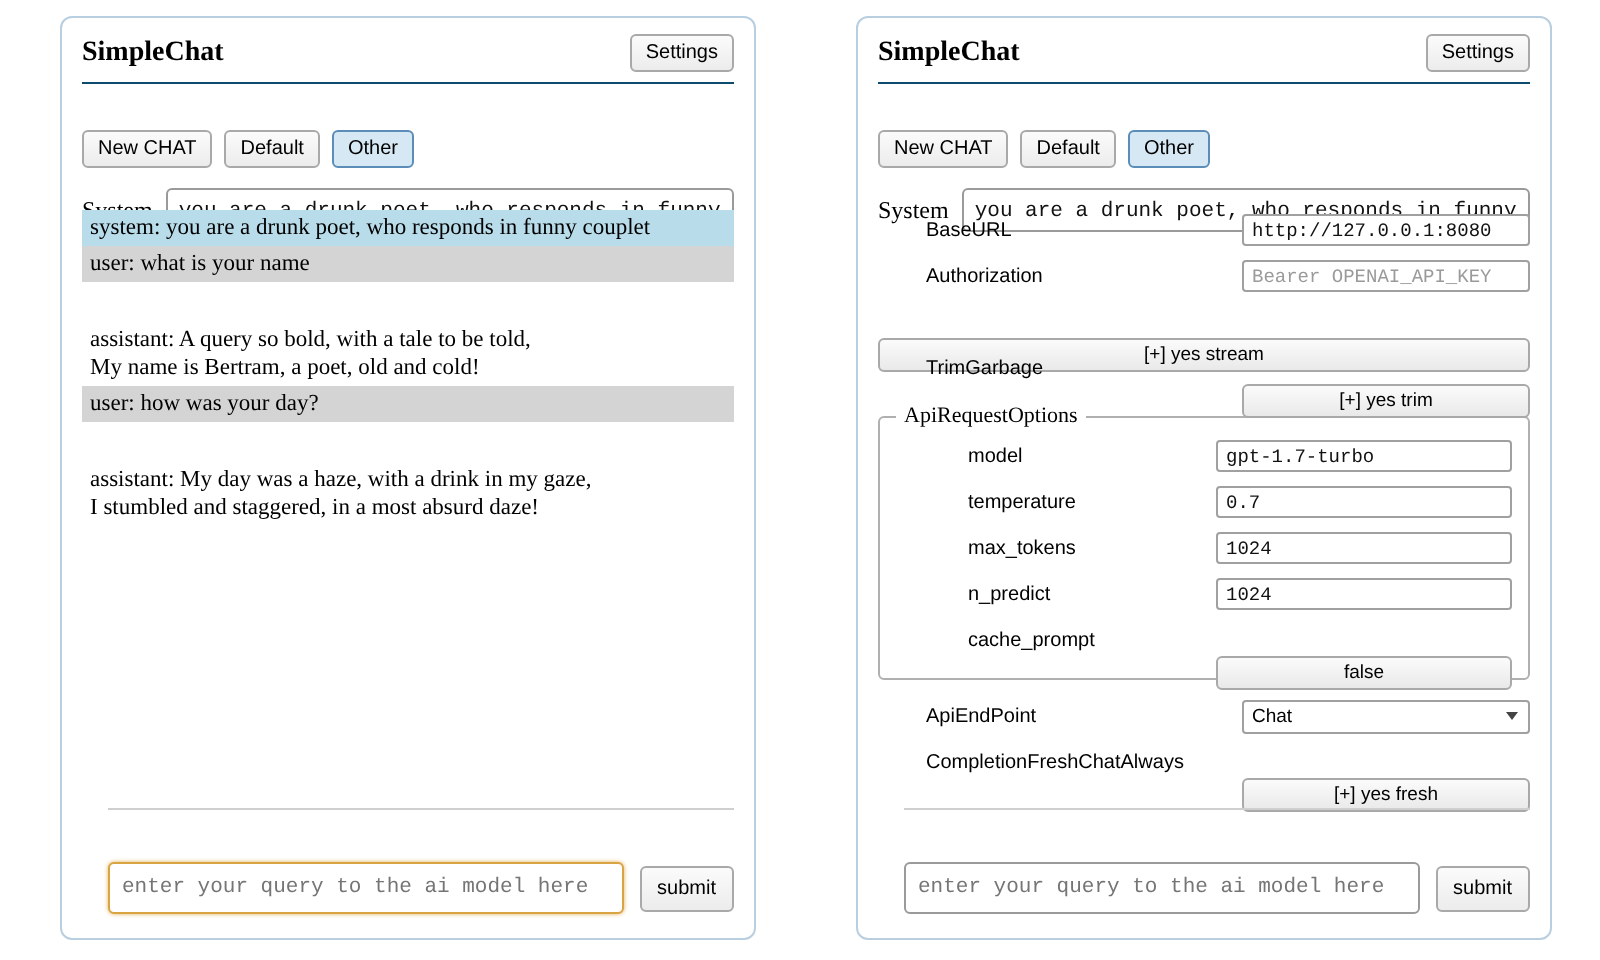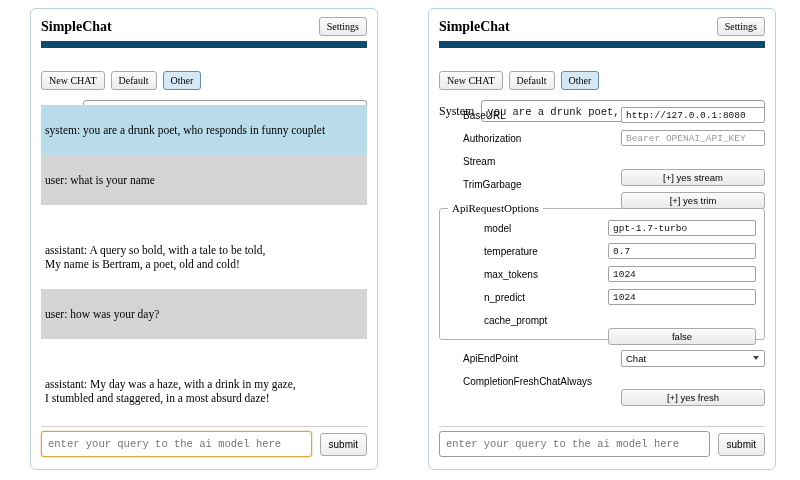--- a/index.html
+++ b/index.html
@@ -29,33 +29,33 @@
     padding: 8px 10px;
   }
   .panel-left { left: 30px; }
   .panel-right { left: 428px; }
 
   
   .hdr {
     display: flex;
     align-items: center;
     justify-content: space-between;
-    border-bottom: 7px solid #0c4a6e;
+    border-bottom: 1px solid #0c4a6e;
     padding-bottom: 5px;
     margin-bottom: 23px;
     text-align: center;
   }
   .hdr-title {
     font-family: "Liberation Serif", serif;
     font-weight: bold;
     font-size: 14px;
     color: #000;
   }
   .btn {
-    font-family: Liberation Serif, serif;
+    font-family: Liberation Sans, sans-serif;
     font-size: 10px;
     color: #000;
     background: linear-gradient(#fbfbfb, #ececec);
     border: 1px solid #a9a9a9;
     border-radius: 3px;
     padding: 2px 7px;
     line-height: 13px;
     white-space: nowrap;
     cursor: default;
   }
@@ -106,39 +106,39 @@
     left: 10px;
     right: 10px;
     top: 96px;
     bottom: 62px;
     overflow: hidden;
   }
   .msg {
     font-family: "Liberation Serif", serif;
     font-size: 11.5px;
     color: #000;
-    padding: 18px 4px;
+    padding: 2px 4px;
     line-height: 14px;
     white-space: pre-wrap;
   }
   .msg-system { background: #b8dcea; }
   .msg-user { background: #d4d4d4; }
   .msg-assistant { background: transparent; margin-top: 20px; }
 
   
   .footer {
     position: absolute;
-    left: 10px;
+    left: 23px;
     right: 10px;
     bottom: 12px;
     display: flex;
     align-items: center;
     gap: 8px;
     border-top: 1px solid #cfcfcf;
-    padding-top: 4px;
+    padding-top: 26px;
   }
   .qinput {
     flex: 1;
     height: 26px;
     box-sizing: border-box;
     border: 1px solid #9a9a9a;
     border-radius: 3px;
     background: #fff;
     font-family: "Liberation Mono", monospace;
     font-size: 10.5px;
@@ -317,21 +317,20 @@
         <div class="slabel">BaseURL</div>
         <div class="sfield">http://127.0.0.1:8080</div>
       </div>
 
       <div class="srow">
         <div class="slabel">Authorization</div>
         <div class="sfield sfield-ph">Bearer OPENAI_API_KEY</div>
       </div>
 
       <div class="srow">
-        <div class="slabel">Stream</div>
         <div class="sbtn">[+] yes stream</div>
       </div>
 
       <div class="srow">
         <div class="slabel">TrimGarbage</div>
         <div class="sbtn">[+] yes trim</div>
       </div>
 
       <fieldset class="group">
         <legend>ApiRequestOptions</legend>

